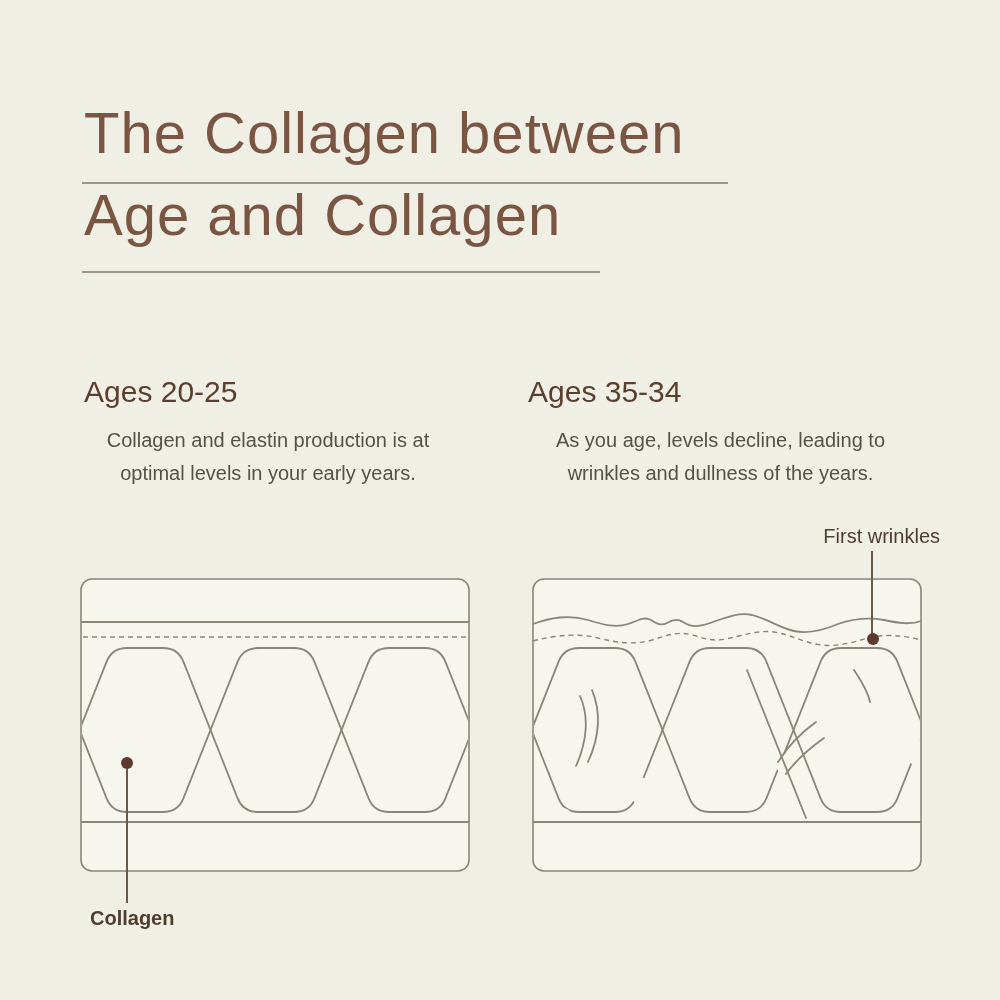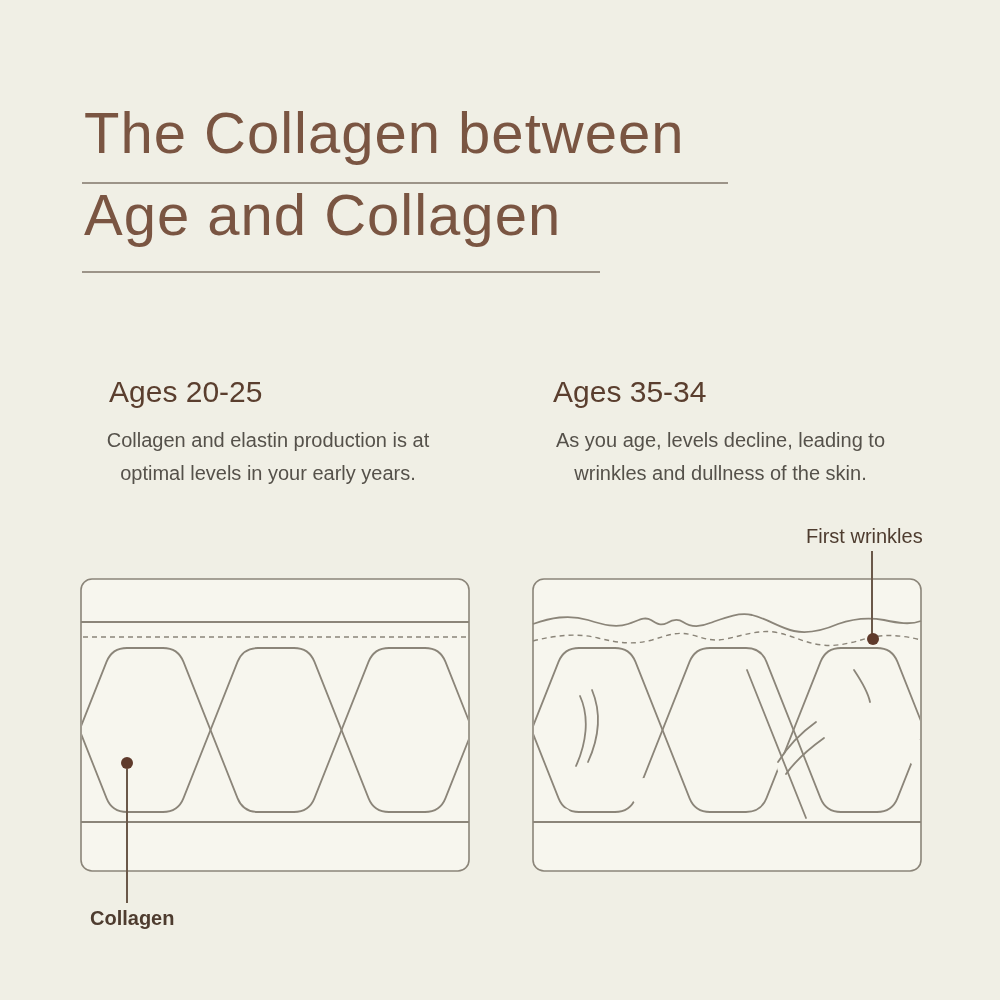--- a/index.html
+++ b/index.html
@@ -12,21 +12,21 @@
   .stage{
     position:relative;width:1000px;height:1000px;overflow:hidden;
     background:var(--bg);font-family:"Liberation Sans",sans-serif;
   }
   .abs{position:absolute;}
   .title-line{
     left:84px;color:var(--title);font-size:58px;letter-spacing:1px;
     font-weight:400;white-space:nowrap;line-height:1;
   }
   .rule{height:0;border-top:2px solid var(--underline);}
-  .col-heading{color:var(--heading);font-size:30px;font-weight:400;white-space:nowrap;line-height:1;margin-left:25px;}
+  .col-heading{color:var(--heading);font-size:30px;font-weight:400;white-space:nowrap;line-height:1;}
   .col-body{color:var(--body);font-size:20px;font-weight:400;line-height:33px;text-align:center;}
   .ann-label{color:var(--label);font-size:20px;font-weight:400;white-space:nowrap;line-height:1;}
   .pointer-line{width:2px;background:var(--pointer);}
   .pointer-dot{width:12px;height:12px;border-radius:50%;background:var(--dot);}
   svg .frame{fill:var(--box-fill);stroke:var(--line);stroke-width:1.6;}
   svg .ln{stroke:var(--line);stroke-width:1.8;fill:none;}
   svg .ln-thin{stroke:var(--line);stroke-width:1.4;fill:none;}
   svg .dash{stroke-dasharray:5 4;}
   svg .mesh{stroke:var(--line);stroke-width:1.8;fill:none;stroke-linecap:round;}
 </style>
@@ -37,21 +37,21 @@
 
   <div class="abs title-line" style="top:104px;">The Collagen between</div>
   <div class="abs rule" style="left:82px;top:182px;width:646px;"></div>
   <div class="abs title-line" style="top:186px;">Age and Collagen</div>
   <div class="abs rule" style="left:82px;top:271px;width:518px;"></div>
 
   <div class="abs col-heading" style="left:84px;top:377px;">Ages 20-25</div>
   <div class="abs col-body" style="left:84px;top:424px;width:368px;">Collagen and elastin production is at optimal levels in your early years.</div>
 
   <div class="abs col-heading" style="left:528px;top:377px;">Ages 35-34</div>
-  <div class="abs col-body" style="left:528px;top:424px;width:385px;">As you age, levels decline, leading to wrinkles and dullness of the skin.</div>
+  <div class="abs col-body" style="left:528px;top:424px;width:385px;">As you age, levels decline, leading to wrinkles and dullness of the years.</div>
 
   <svg class="abs" style="left:80px;top:578px;" width="390" height="294" viewBox="0 0 390 294">
     <defs>
       <clipPath id="clipL">
           <rect x="2" y="54" width="386" height="188"></rect>
         </clipPath>
     </defs>
     <rect class="frame" x="1" y="1" width="388" height="292" rx="11"></rect>
     <line class="ln" x1="1" y1="44" x2="389" y2="44"></line>
     <line class="ln-thin dash" x1="3" y1="59" x2="387" y2="59"></line>
@@ -101,17 +101,17 @@
         <path class="mesh" d="M215,92 L274,240"></path>
       </g>
     </g>
     <line class="ln" x1="1" y1="244" x2="389" y2="244"></line>
   </svg>
 
   <div class="abs pointer-dot" style="left:121px;top:757px;"></div>
   <div class="abs pointer-line" style="left:126px;top:769px;height:134px;"></div>
   <div class="abs ann-label" style="left:90px;top:908px;font-weight:bold;">Collagen</div>
 
-  <div class="abs ann-label" style="left:806px;top:526px;width:134px;text-align:left;">First wrinkles</div>
+  <div class="abs ann-label" style="left:806px;top:526px;width:134px;text-align:right;">First wrinkles</div>
   <div class="abs pointer-line" style="left:871px;top:551px;height:84px;"></div>
   <div class="abs pointer-dot" style="left:867px;top:633px;"></div>
 
 </div>
 
 </body></html>

